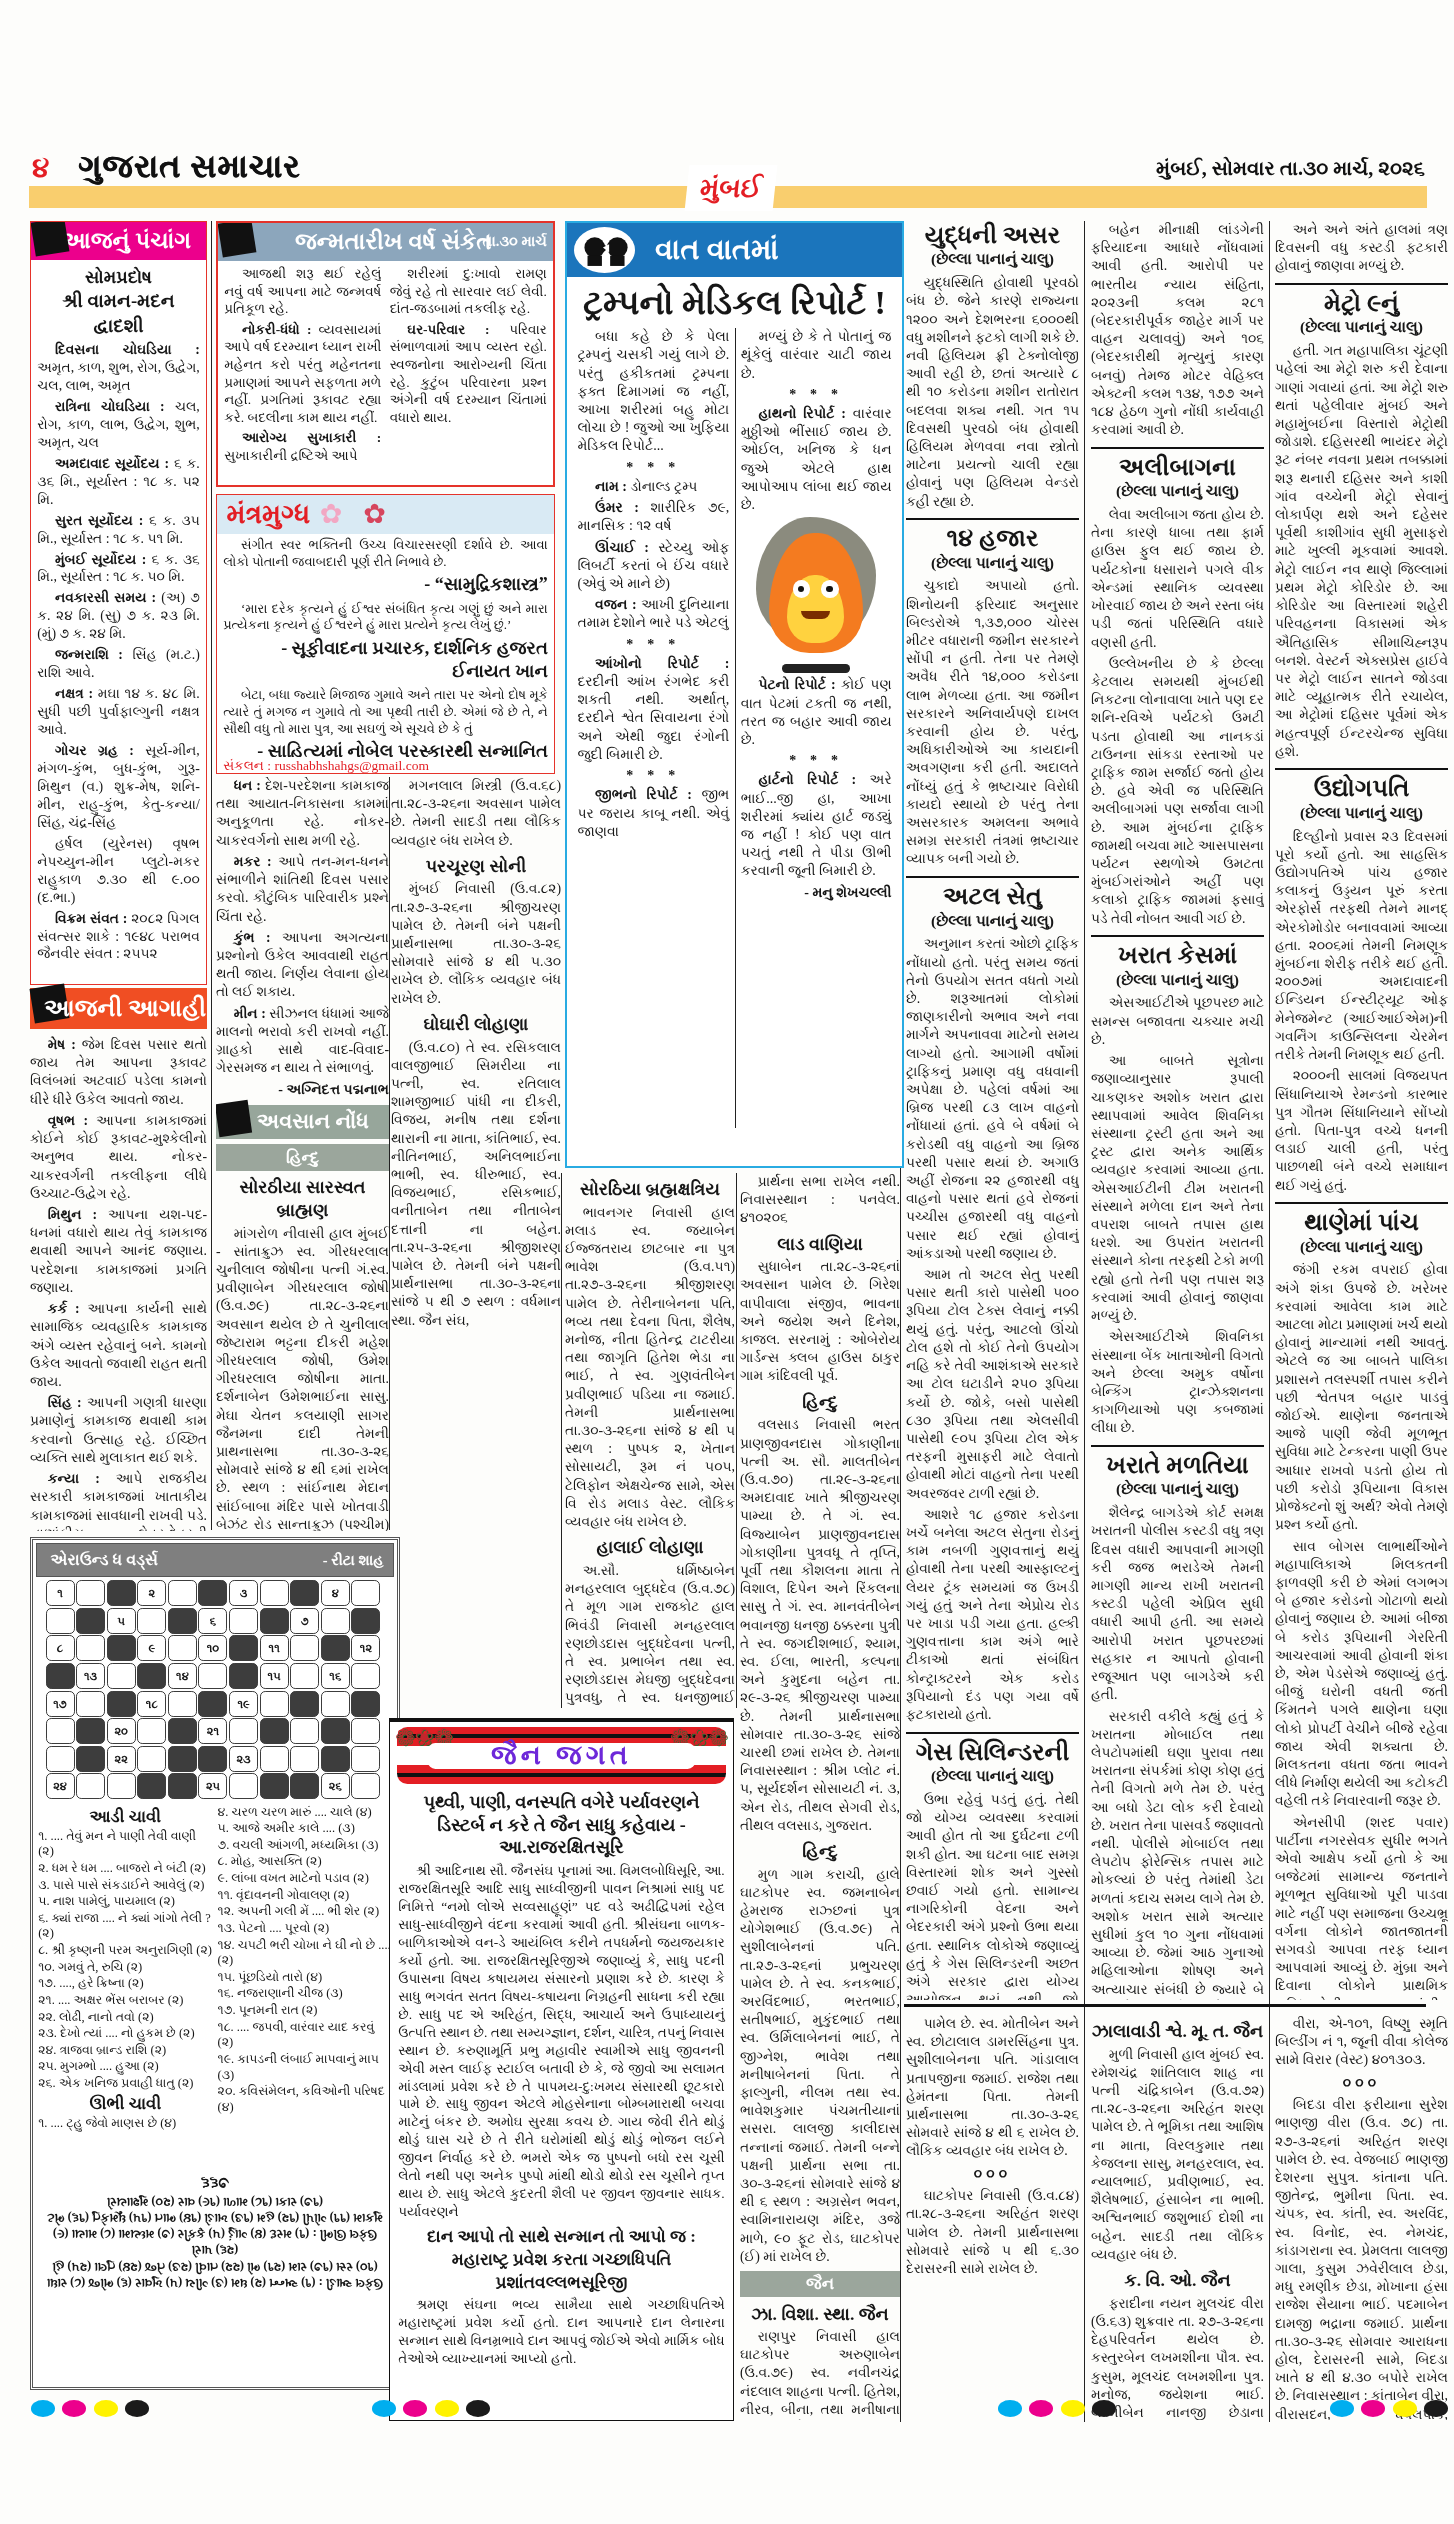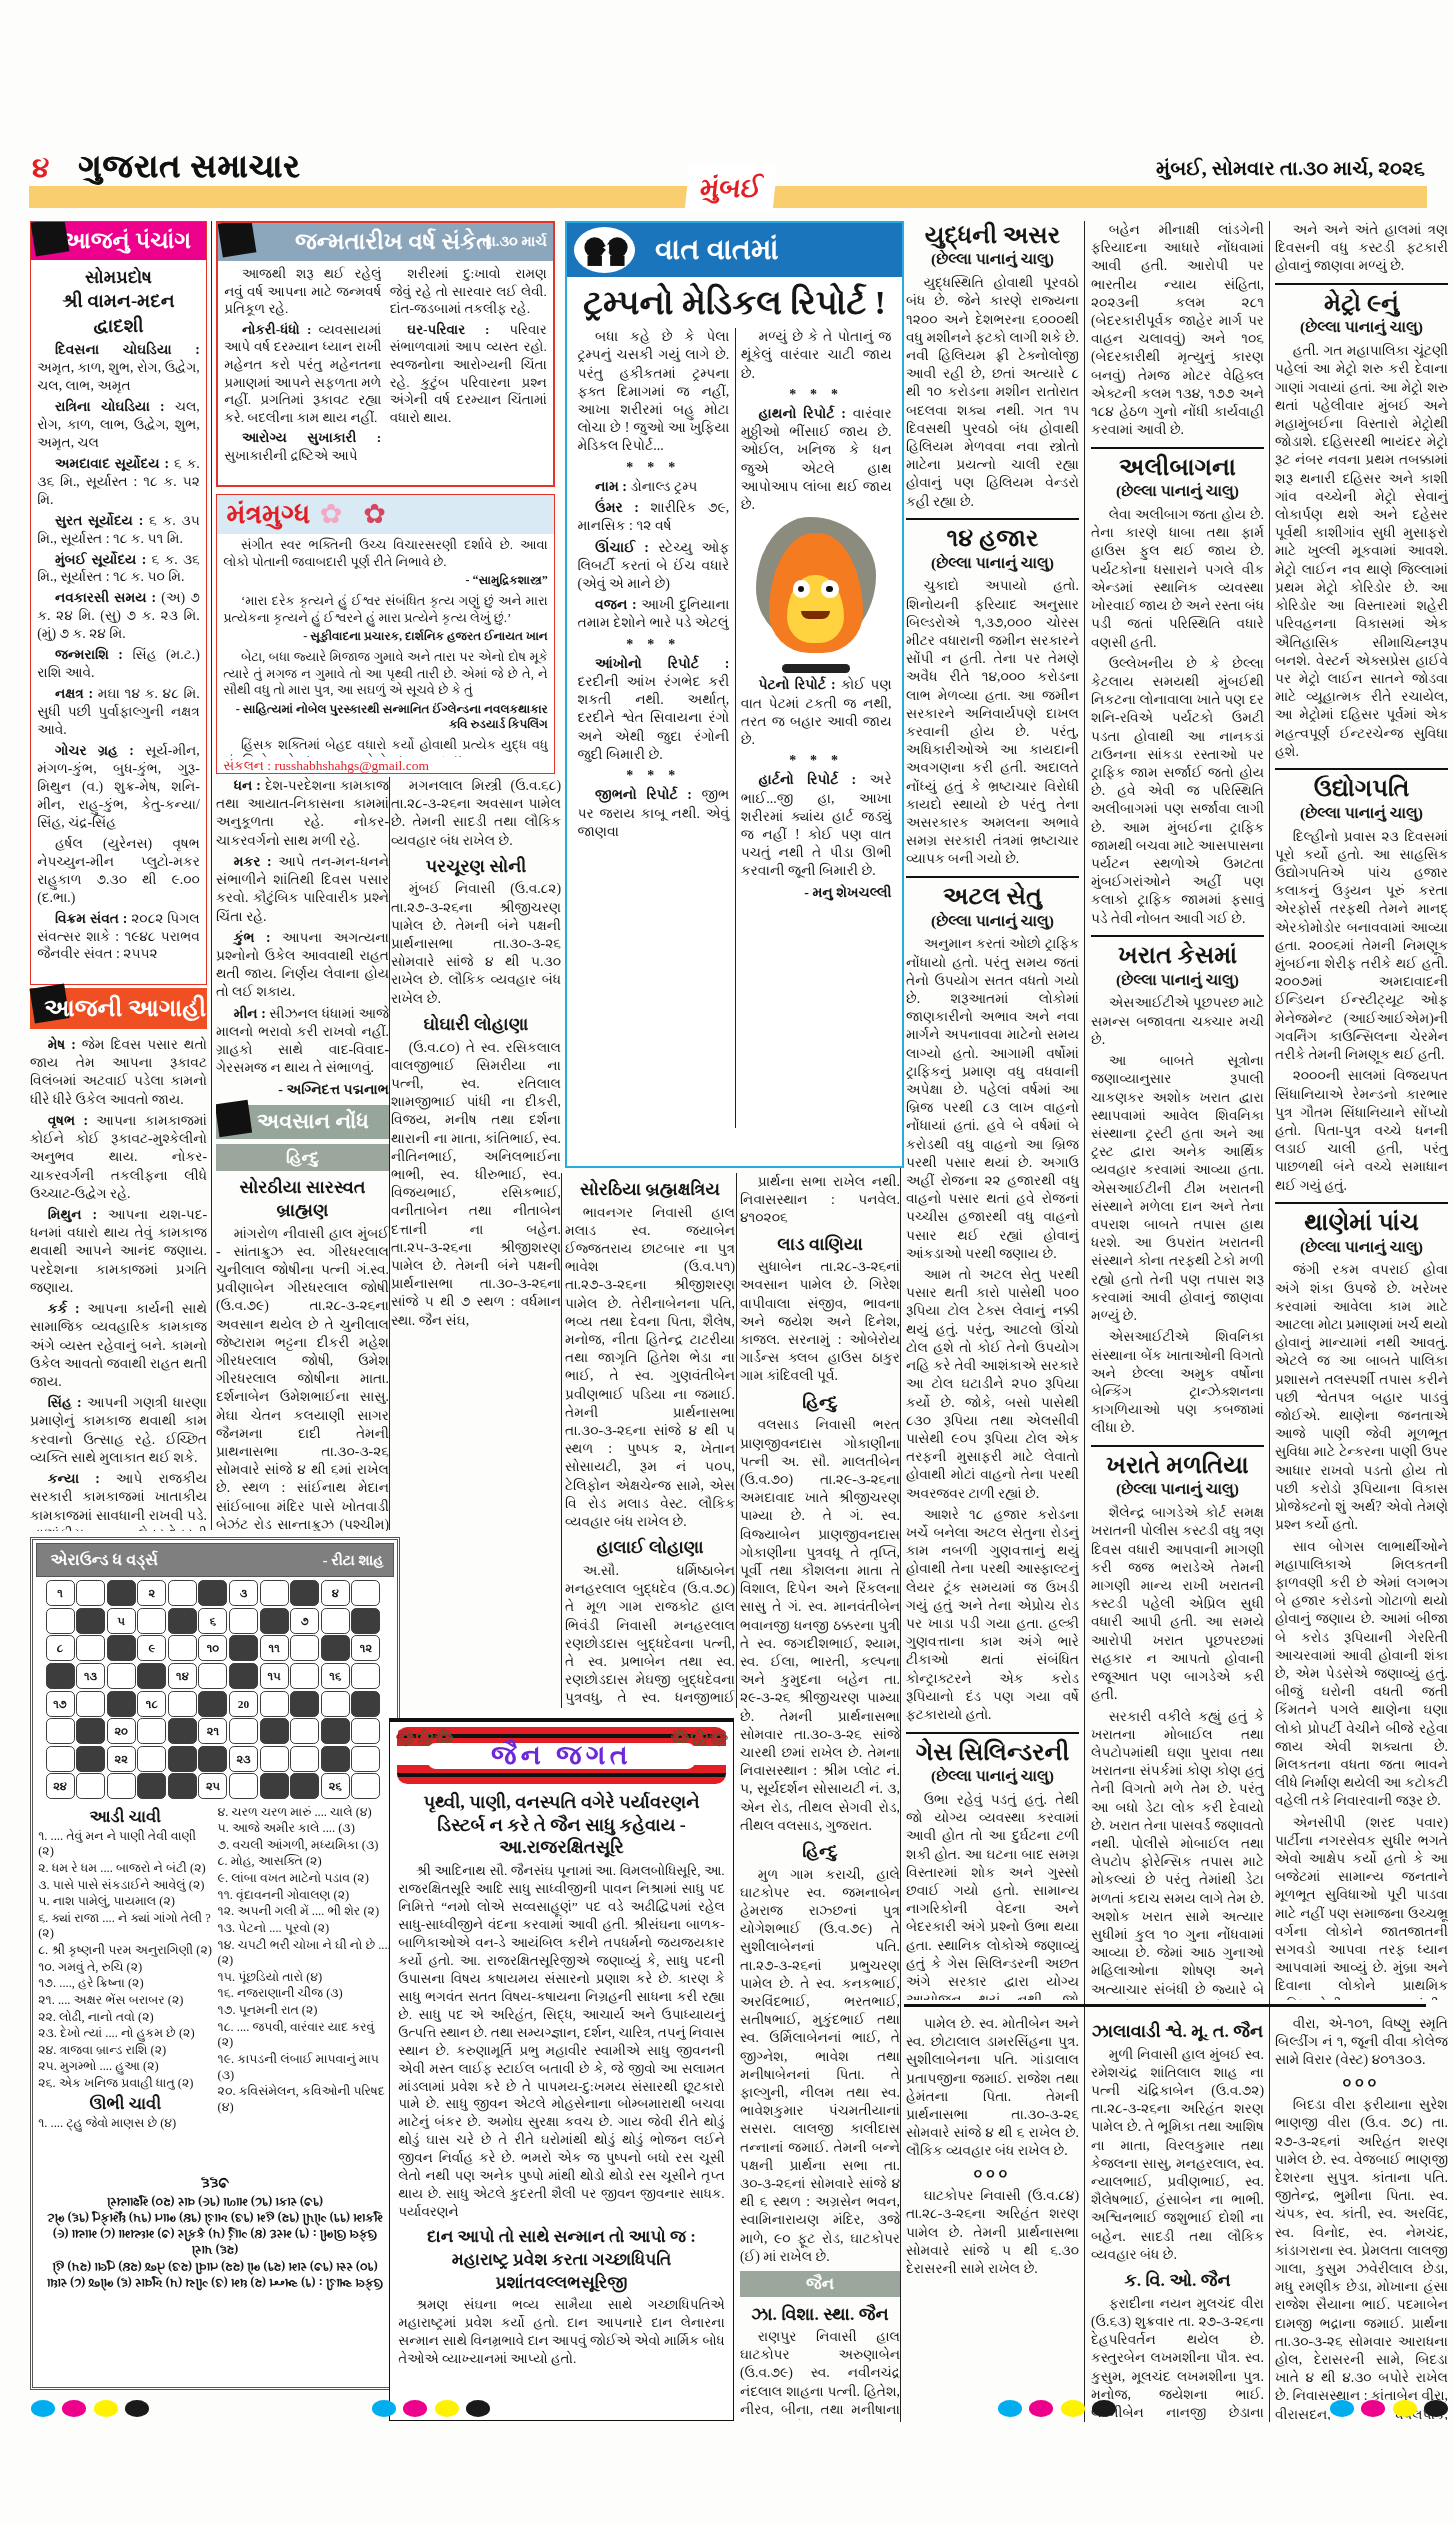--- a/index.html
+++ b/index.html
@@ -79,21 +79,21 @@
   .birth-cols{display:flex;gap:8.3px;padding:4.2px 6.2px;}
   .birth-cols .c{width:50%;font-size:13.5px;line-height:1.3;text-align:justify;overflow:hidden;height:208px;}
 
   
   .mantra{position:absolute;left:216px;top:494px;width:339px;height:280px;border:1.6px solid #e5332a;background:#fff;overflow:hidden;}
   .mantra-head{position:relative;height:39px;background:#d9eaf4;display:flex;align-items:center;}
   .mantra-head .t{color:#e31e24;font-size:27px;font-weight:900;padding-left:9.4px;}
   .lotus{font-size:27px;line-height:1;margin-left:9.4px;}
   .lotus.pink{color:#f2a7c3;} .lotus.redp{color:#d6455d;margin-left:21px;}
   .mantra-body{padding:3.1px 6.2px;font-size:13px;line-height:1.28;text-align:justify;height:223px;overflow:hidden;}
-  .mantra-body .b-sig{font-size:12px;margin:1px 0 4.2px 0;}
+  .mantra-body .b-sig{font-size:18px;margin:1px 0 4.2px 0;}
   .mantra-foot{color:#e31e24;font-weight:400;font-size:13.5px;padding:1px 6.2px;}
 
   
   .vaat{position:absolute;left:565px;top:221px;width:339px;height:947px;border:2.6px solid #29abe2;background:#fff;overflow:hidden;}
   .vaat-head{position:relative;height:54px;background:#1b75bc;display:flex;align-items:center;}
   .faces{position:absolute;left:7.3px;top:4.2px;width:61px;height:46px;background:#fff;border-radius:50%;overflow:hidden;}
   .faces svg{display:block;margin:5.2px auto 0;}
   .vaat-head .t{color:#fff;font-size:29px;font-weight:900;margin-left:88px;}
   .vaat-headline{font-size:34px;font-weight:900;text-align:center;padding:8.3px 3.1px 4.2px;line-height:1.05;}
   .vaat-cols{display:flex;padding:3.1px 5.2px;}
@@ -448,21 +448,21 @@
           <div class="cell" data-name="grid-cell">૧૬</div>
           <div class="cell" data-name="grid-cell"></div>
         </div>
         <div class="crow" data-name="grid-row">
           <div class="cell" data-name="grid-cell">૧૭</div>
           <div class="cell" data-name="grid-cell"></div>
           <div class="cell blk" data-name="blocked-cell"></div>
           <div class="cell" data-name="grid-cell">૧૮</div>
           <div class="cell" data-name="grid-cell"></div>
           <div class="cell blk" data-name="blocked-cell"></div>
-          <div class="cell" data-name="grid-cell">20</div>
+          <div class="cell" data-name="grid-cell">૧૯</div>
           <div class="cell" data-name="grid-cell"></div>
           <div class="cell blk" data-name="blocked-cell"></div>
           <div class="cell" data-name="grid-cell"></div>
           <div class="cell blk" data-name="blocked-cell"></div>
         </div>
         <div class="crow" data-name="grid-row">
           <div class="cell" data-name="grid-cell"></div>
           <div class="cell blk" data-name="blocked-cell"></div>
           <div class="cell" data-name="grid-cell">૨૦</div>
           <div class="cell" data-name="grid-cell"></div>

